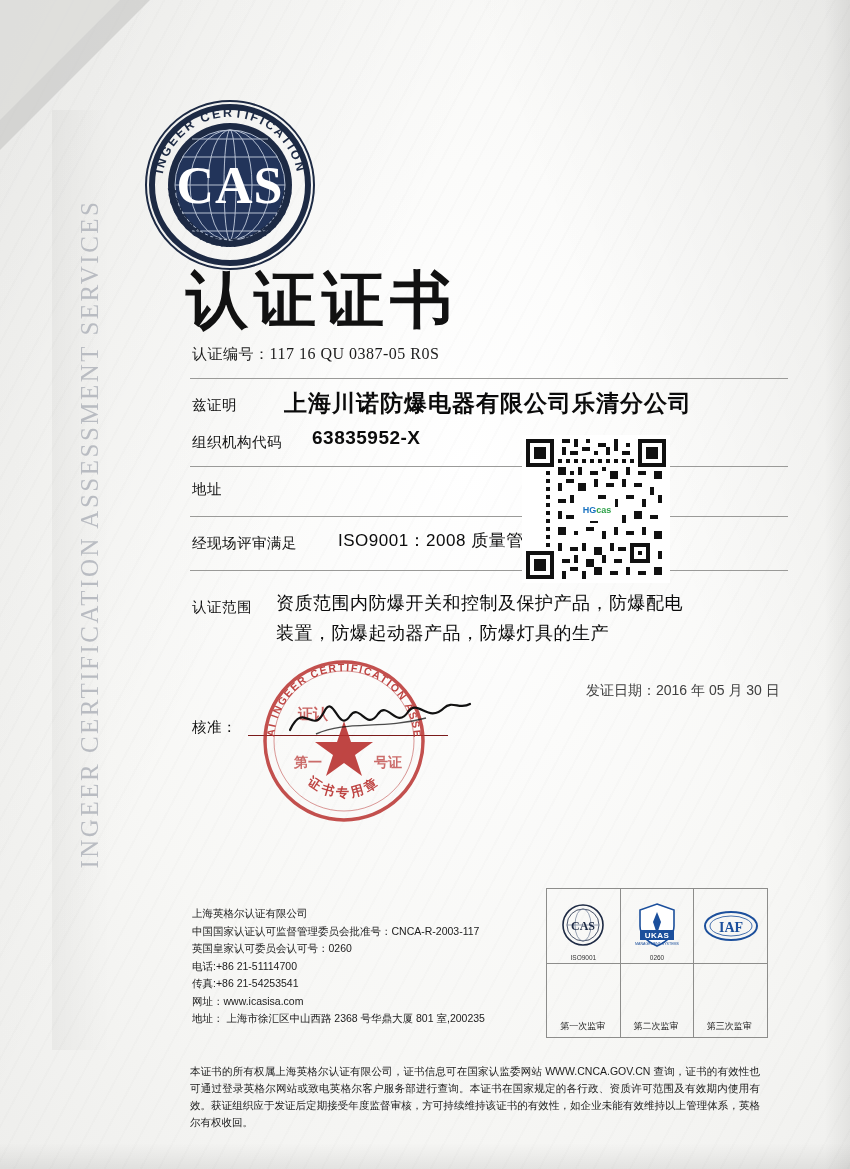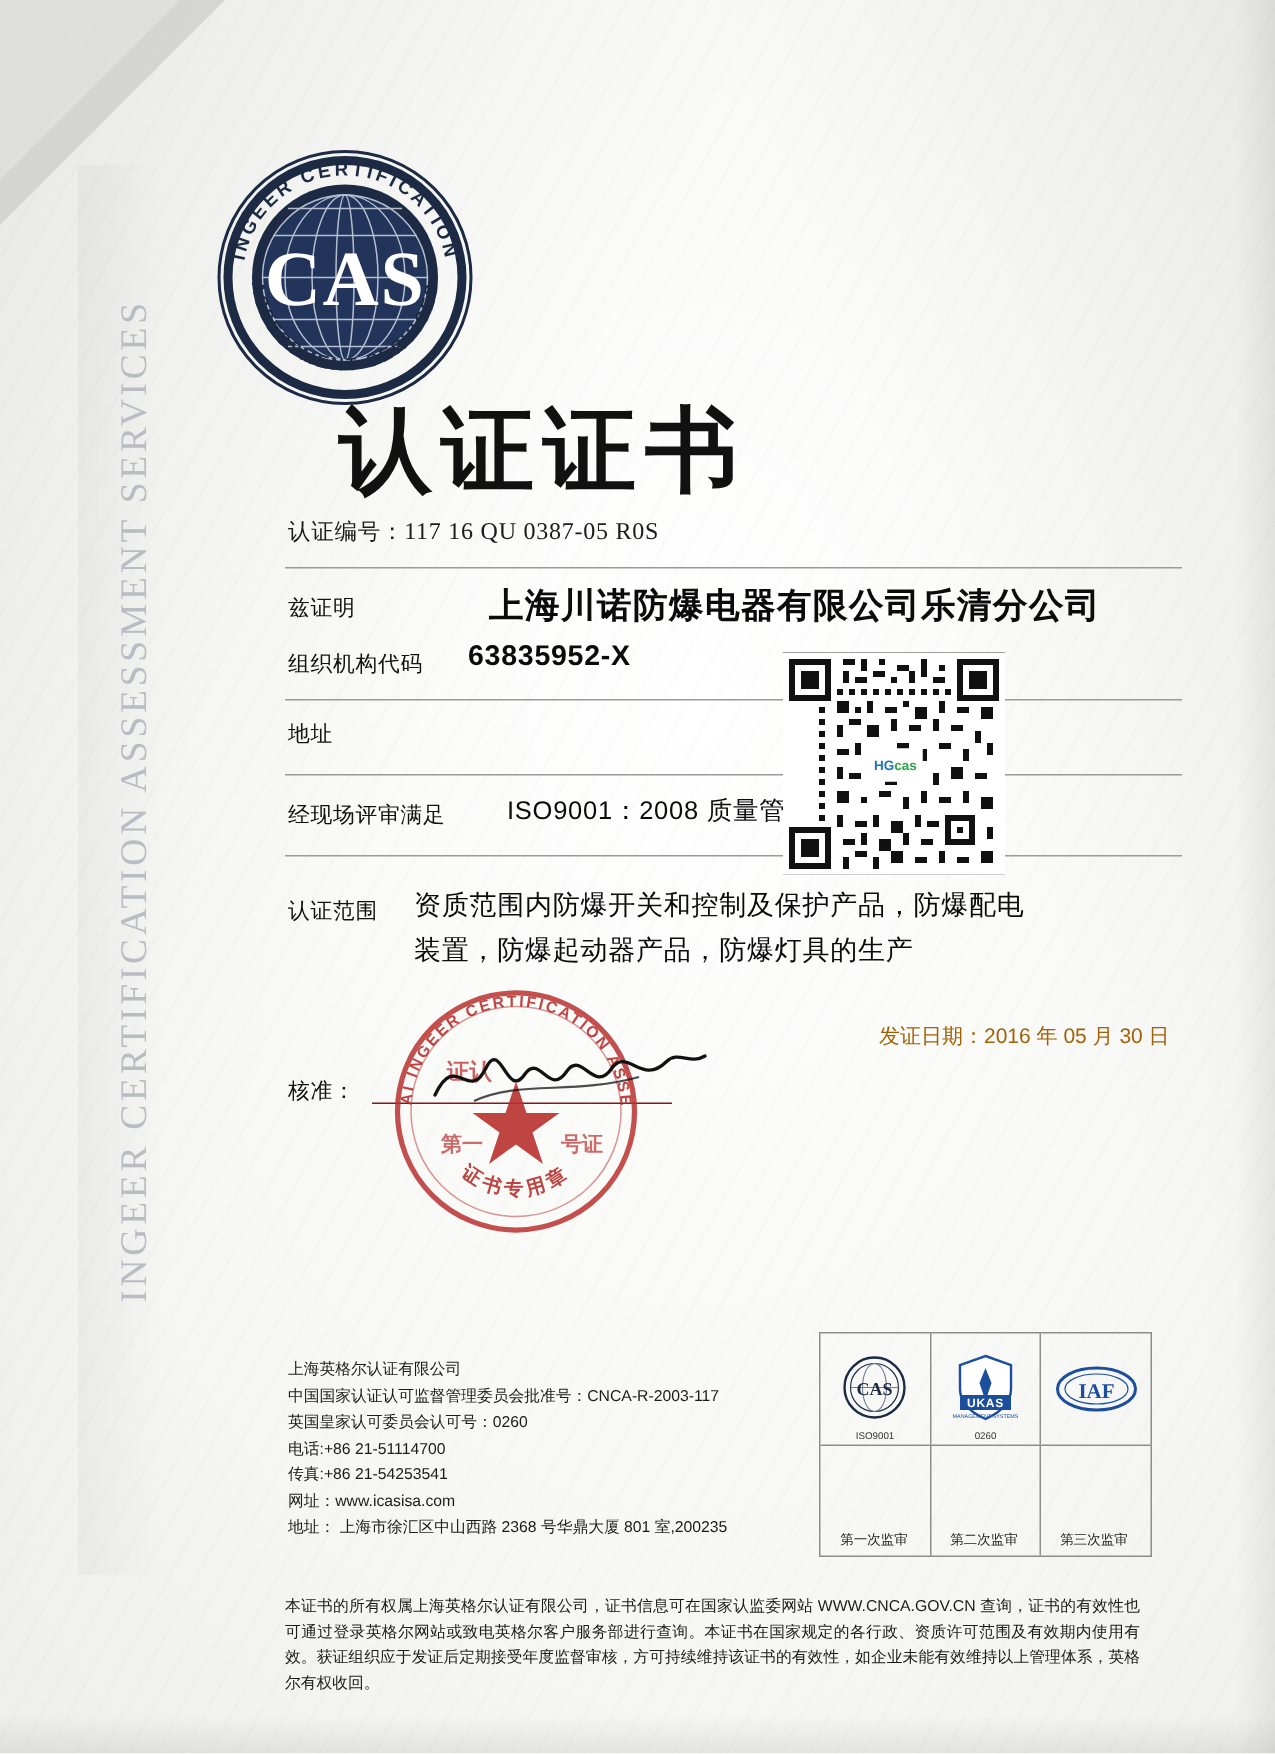--- a/index.html
+++ b/index.html
@@ -59,37 +59,36 @@
   .logo svg{display:block;}
 
   
   .cert-title{
     position:absolute;left:186px;top:258px;
     font-family:"DejaVu Sans", sans-serif;
     font-weight:bold;
     font-size:62px;
     letter-spacing:6px;
     color:#111;
-    margin-left:40px;
   }
   .cert-no{
     position:absolute;left:192px;top:345px;
     font-size:15px;color:#1b1b1b;letter-spacing:0.5px;
   }
   .cert-no .num{font-family:"Liberation Serif", serif;font-size:16px;margin-top:40px;}
 
   .rule{
     position:absolute;height:1px;background:#9a9a98;
   }
   .lbl{
     position:absolute;font-size:14.5px;color:#111;letter-spacing:0.5px;
   }
   .val-big{
     position:absolute;
-    font-size:23px;font-weight:bold;color:#0b0b0b;letter-spacing:1px;margin-left:42px;
+    font-size:23px;font-weight:bold;color:#0b0b0b;letter-spacing:1px;
   }
   .val-mid{
     position:absolute;font-size:19px;color:#0b0b0b;font-weight:bold;letter-spacing:0.5px;
   }
   .val{
     position:absolute;font-size:17px;color:#0b0b0b;letter-spacing:0.5px;
   }
   .scope{
     position:absolute;left:276px;top:588px;width:500px;
     font-size:18px;line-height:30px;color:#0b0b0b;letter-spacing:0.5px;
@@ -102,21 +101,21 @@
   }
   .qr svg{display:block;}
   .qr-center{
     position:absolute;left:50%;top:50%;width:34px;height:20px;margin-left:-17px;margin-top:-10px;
     background:#fff;border:1px solid #fff;display:flex;align-items:center;justify-content:center;
     font-size:9px;font-weight:bold;color:#1b74c2;
   }
   .qr-center .g{color:#2fa24a;}
 
   
-  .dates{position:absolute;left:586px;top:676px;font-size:14px;color:#a16207;line-height:28px;}
+  .dates{position:absolute;left:586px;top:676px;font-size:14px;color:#404040;line-height:28px;}
 
   
   .stamp{
     position:absolute;left:258px;top:655px;width:172px;height:172px;
   }
   .sign{
     position:absolute;left:286px;top:690px;width:170px;height:50px;
   }
   .approve-line{
     position:absolute;left:248px;top:735px;width:200px;height:1px;background:#7b1b1b;

